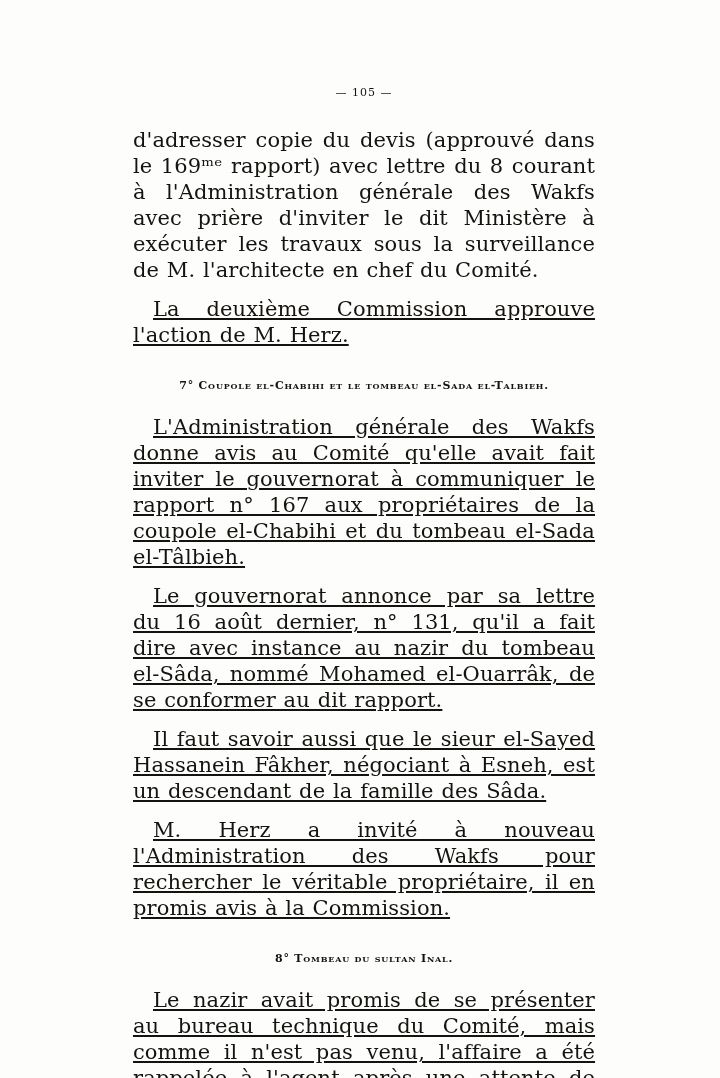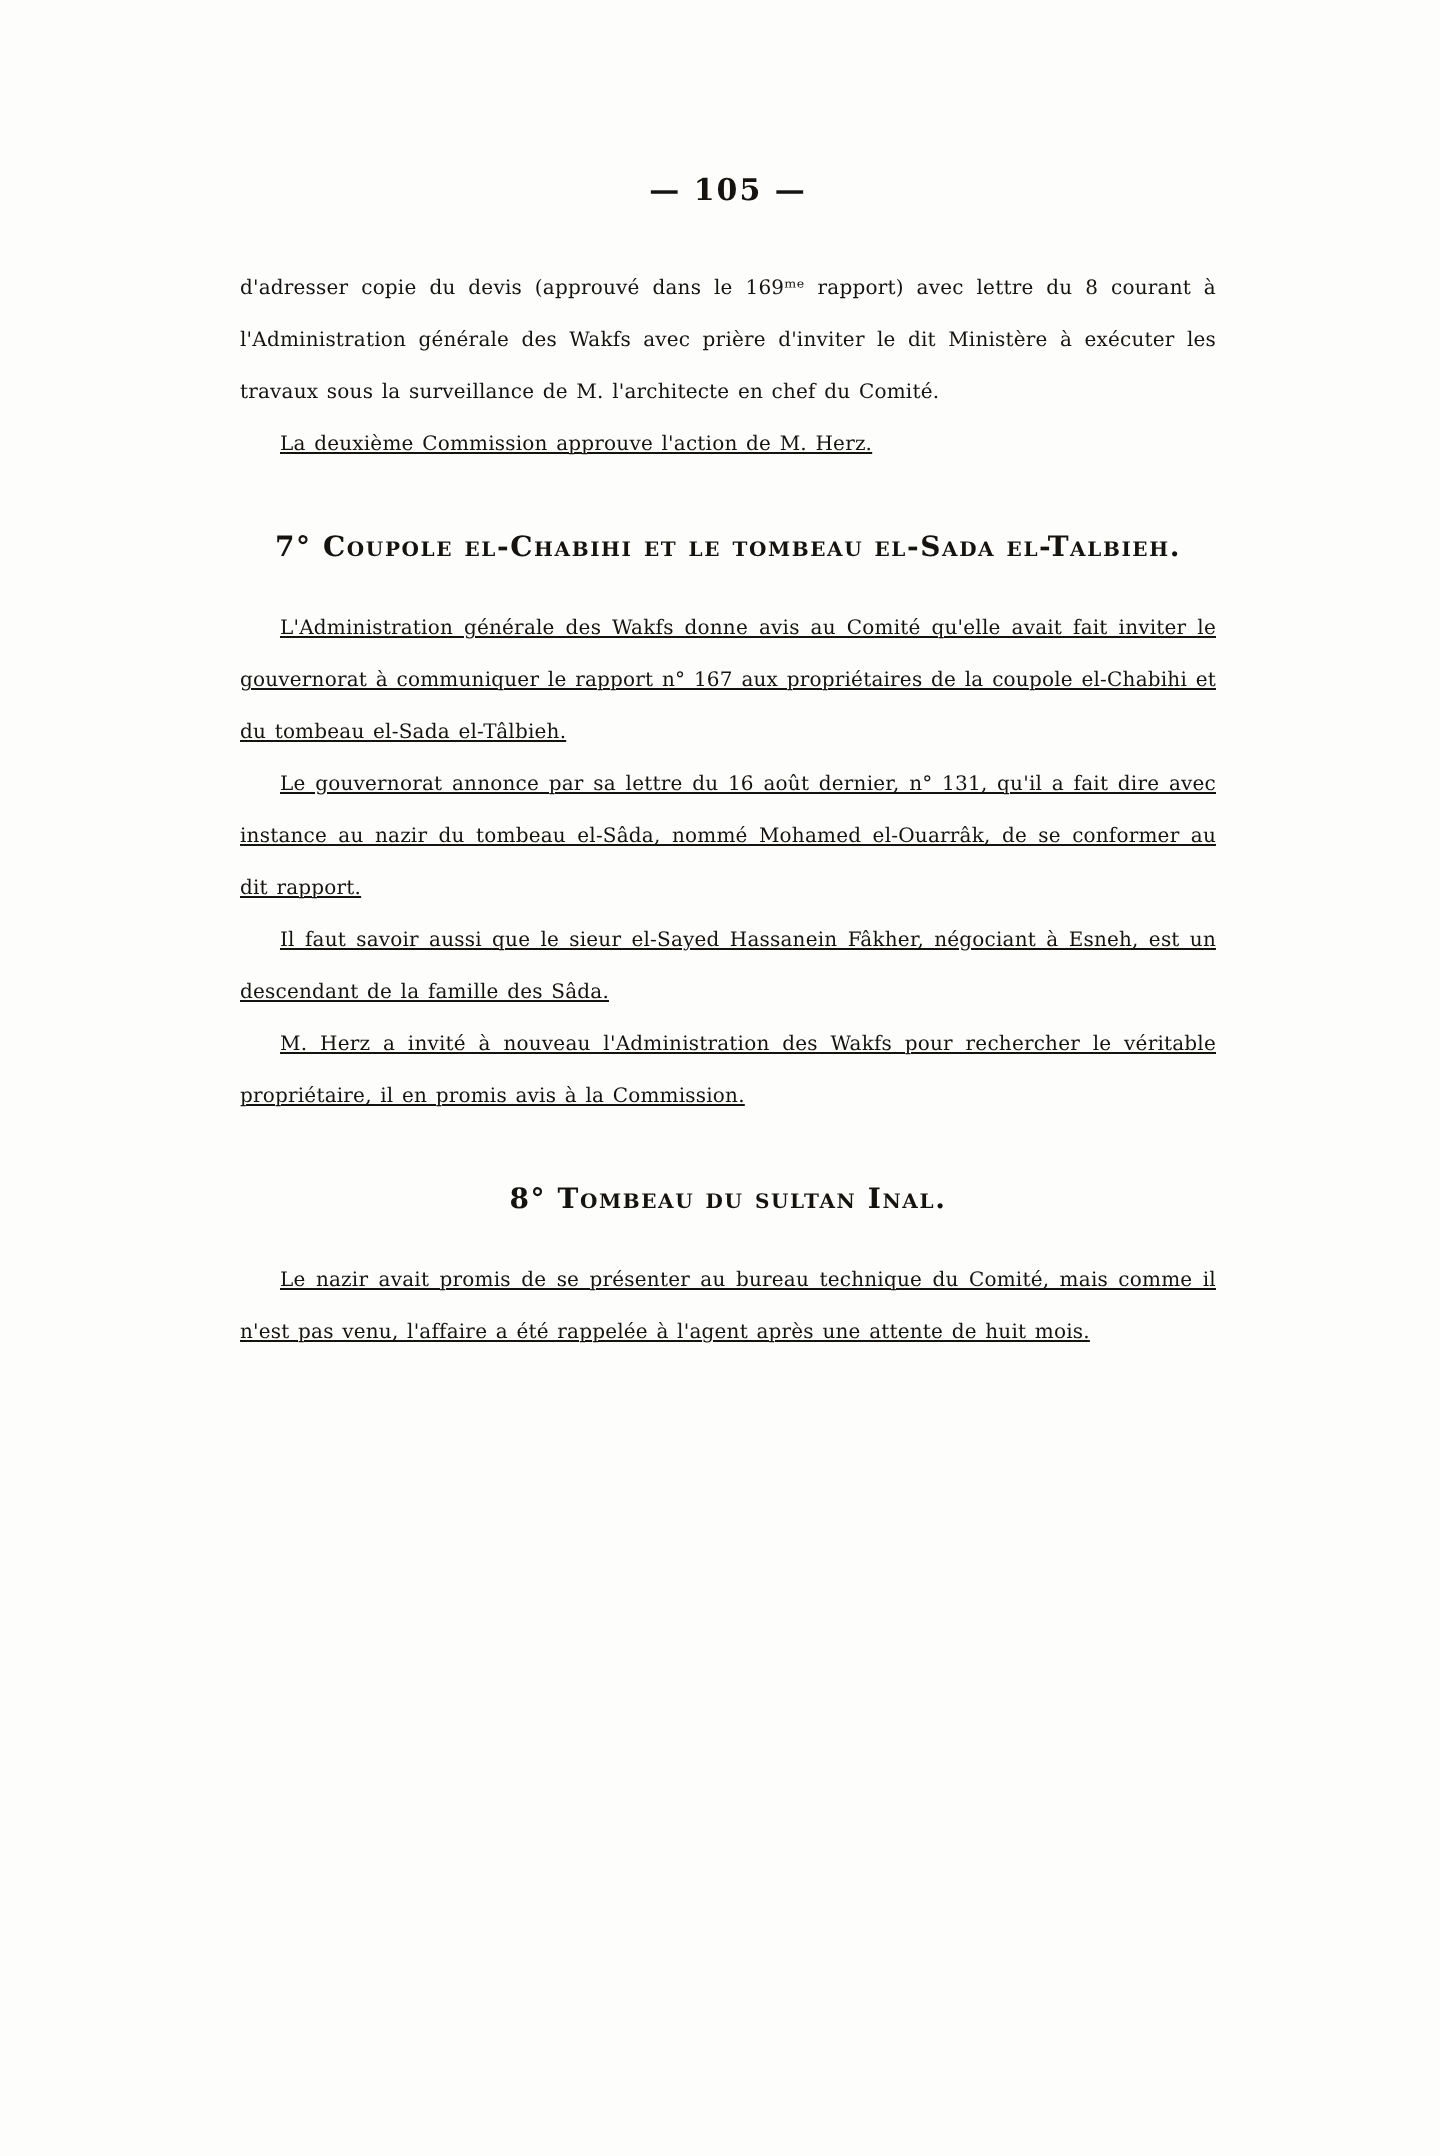--- a/index.html
+++ b/index.html
@@ -14,42 +14,42 @@
     margin: 0 auto;
     background: #fdfdfb;
     color: #151310;
     font-family: "DejaVu Serif", "Liberation Serif", serif;
     box-sizing: border-box;
     padding: 86px 112px 60px 120px;
     overflow: hidden;
   }
   .page-number {
     text-align: center;
-    font-weight: bold;
-    font-size: 15px;
+    font-weight: normal;
+    font-size: 11px;
     letter-spacing: 1px;
     margin: 0 0 28px 0;
   }
   .body-text p {
-    margin: 0;
-    font-size: 10px;
+    margin: 13px;
+    font-size: 21px;
     line-height: 26px;
     text-align: justify;
     text-justify: inter-word;
     letter-spacing: 0.1px;
     word-spacing: 1px;
   }
   .body-text p.indent {
     text-indent: 20px;
     text-decoration: underline;
   }
   .section-heading {
     text-align: center;
     font-variant: small-caps;
-    font-size: 14px;
+    font-size: 11px;
     letter-spacing: 0.8px;
     margin: 26px 0 16px 0;
     line-height: 24px;
   }
 </style>
 </head>
 <body>
 
 <div class="page">
 

